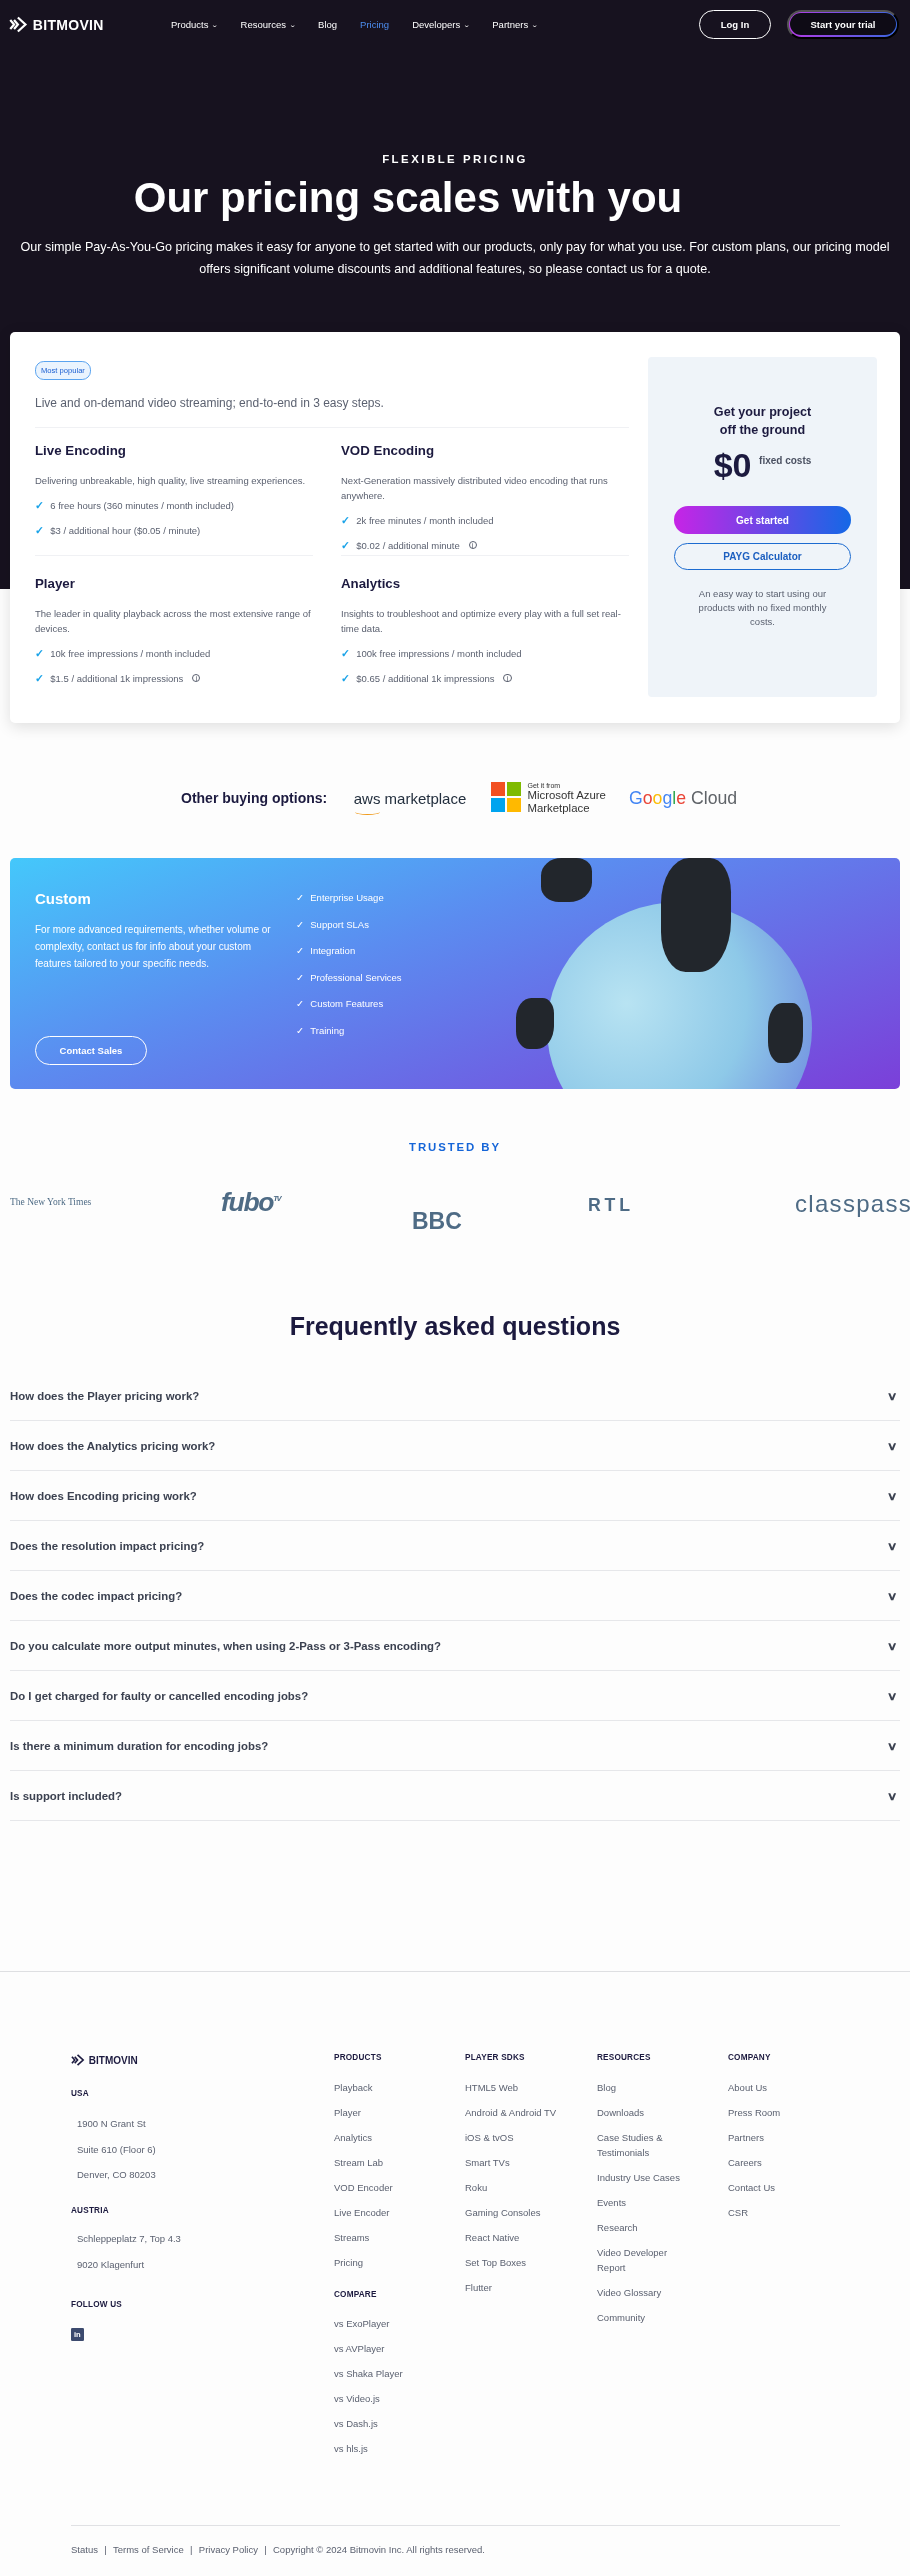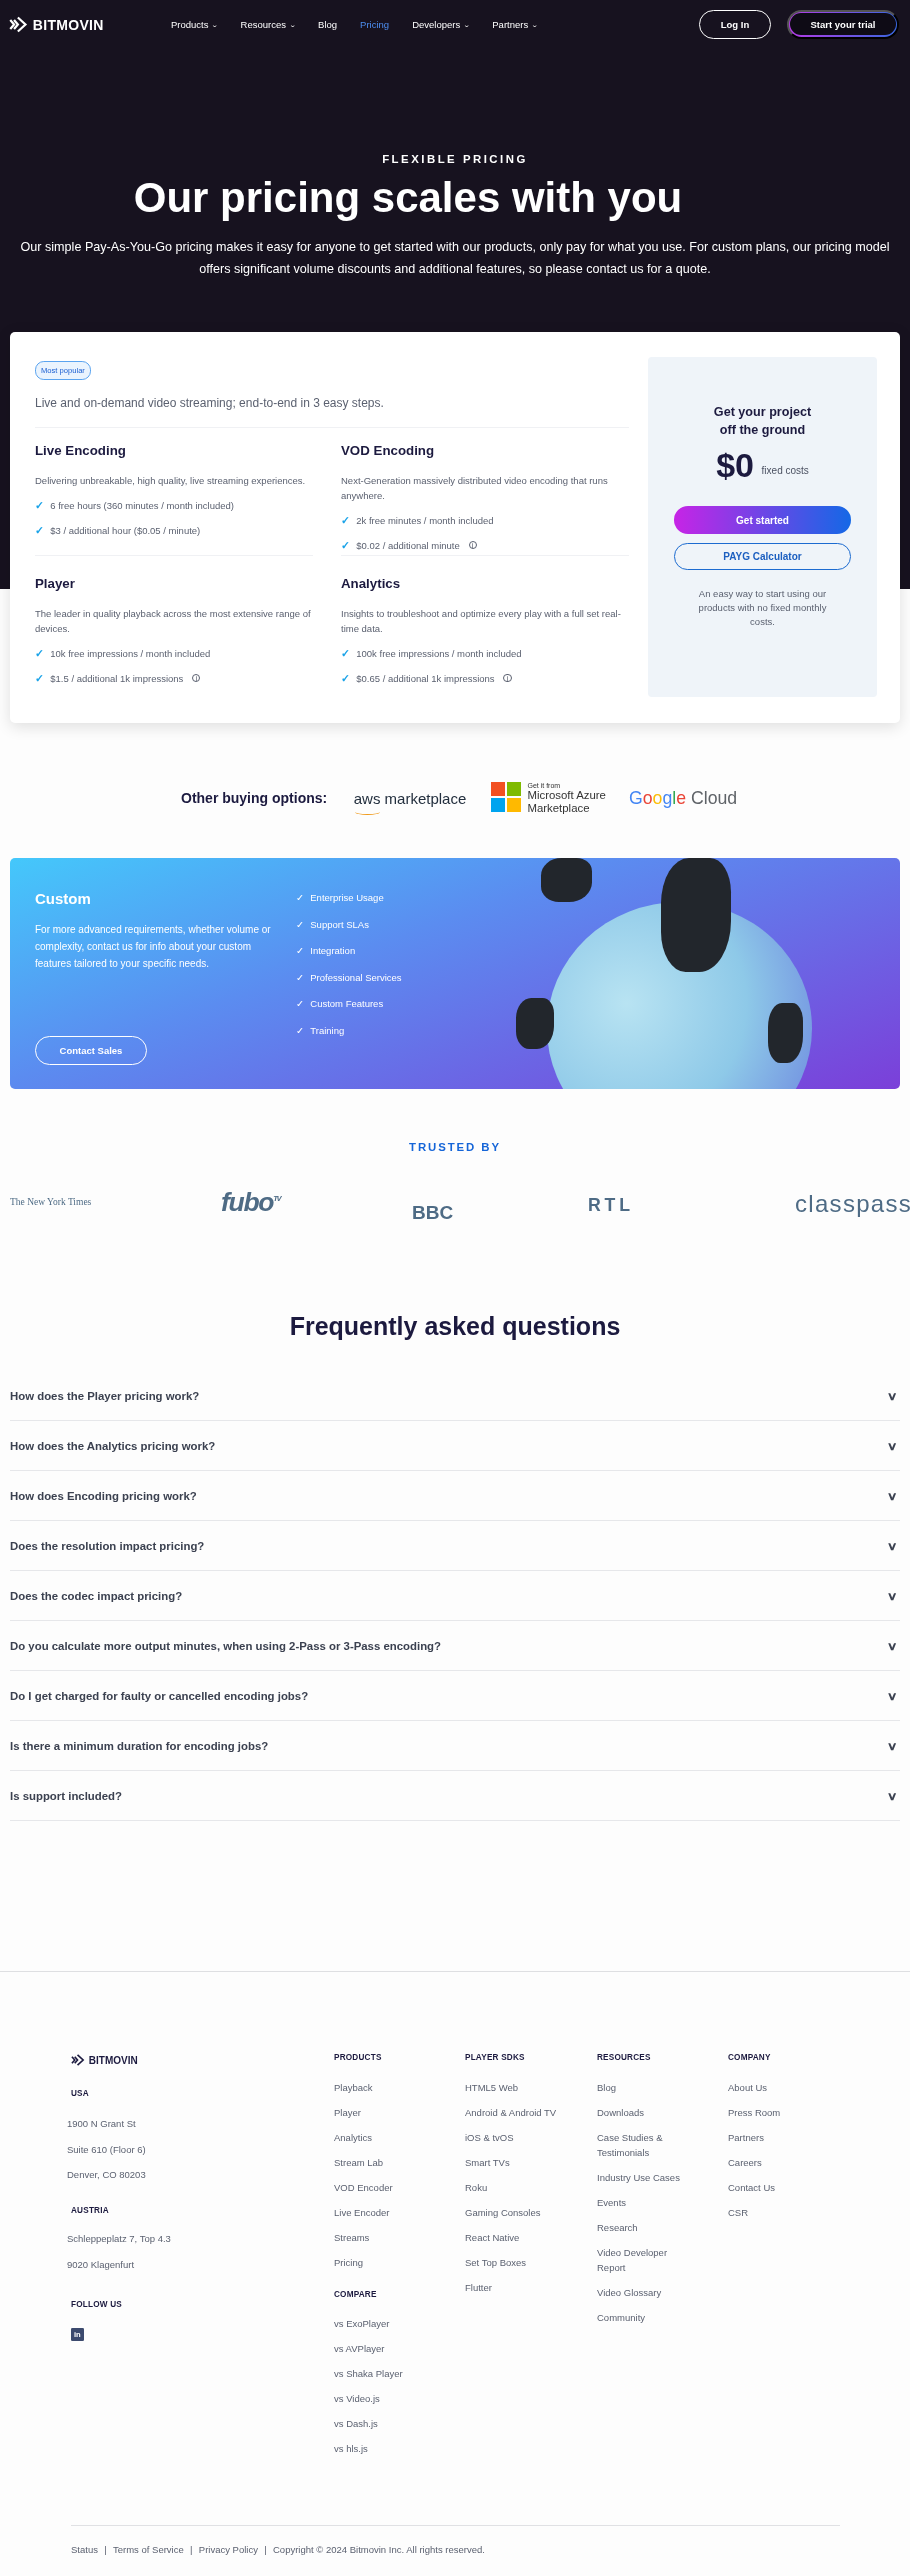--- a/index.html
+++ b/index.html
@@ -29,21 +29,21 @@
 .prod h3{font-size:13.3px;font-weight:700;color:#1c1a3f;margin-bottom:15px}
 .prod p{font-size:9.5px;color:#5b6170;line-height:15px;margin-bottom:11.4px}
 .feat{display:flex;align-items:center;gap:6.3px;font-size:9.5px;color:#5b6170;margin-bottom:11.4px}
 .check{color:#1aa3e8;font-weight:700;font-size:10.7px}
 .info{font-size:7.6px;border:0.6px solid #5b6170;border-radius:50%;width:8.2px;height:8.2px;display:inline-flex;align-items:center;justify-content:center;margin-left:2.5px}
 .divline{position:absolute;height:0.6px;background:#f0f1f4}
 .side{position:absolute;left:638px;top:25px;width:229px;height:340px;background:#eff4f9;border-radius:3.8px;text-align:center}
 .side h4{margin-top:47px;font-size:12.6px;font-weight:700;line-height:17.7px;color:#1c1a3f}
 .price{margin-top:8.8px;display:flex;justify-content:center;align-items:flex-end;gap:7.6px}
 .price .big{font-size:34px;font-weight:700;color:#1c1a3f;line-height:34px}
-.price .small{font-size:10px;font-weight:400;color:#4b5162;margin-bottom:6px}
+.price .small{font-size:10px;font-weight:700;color:#4b5162;margin-bottom:16px}
 .btn-get{display:block;margin:24px auto 0;width:177px;height:28px;border-radius:14px;background:linear-gradient(90deg,#c724e6,#1468e6);color:#fff;font-weight:700;font-size:10px;border:none}
 .btn-payg{display:block;margin:8.8px auto 0;width:177px;height:26.5px;border-radius:13.3px;border:1.3px solid #1c6bd0;color:#1c5fc0;font-weight:700;font-size:10px;background:transparent}
 .side p{margin:17.7px auto 0;width:152px;font-size:9.5px;color:#5b6170;line-height:14px}
 
 .buying{position:absolute;top:776px;left:181px;height:44px;display:flex;align-items:center}
 .buying-label{font-size:14px;font-weight:700;color:#1c1a3f;margin-right:26.5px}
 .aws{font-size:15px;color:#232f3e;margin-right:25px;position:relative}
 .aws:after{content:"";position:absolute;left:1.3px;top:19px;width:25px;height:5px;border-bottom:1.9px solid #f09a1a;border-radius:0 0 50% 50%}
 .ms{display:flex;align-items:flex-start;gap:6.3px;margin-right:23px}
 .ms-grid{display:grid;grid-template-columns:14px 14px;gap:1.9px}
@@ -68,21 +68,21 @@
 .faq-title{position:absolute;top:1312px;width:910px;text-align:center;font-size:25px;font-weight:700;color:#1c1a3f}
 .faq{position:absolute;left:10px;top:1371px;width:890px}
 .faq-item{height:50px;border-bottom:1.3px solid #e6e7ea;display:flex;align-items:center;justify-content:space-between;cursor:pointer}
 .faq-item span{font-size:11.4px;font-weight:700;color:#3b4150}
 .faq-chev{color:#9aa0aa;font-size:10px;transform:scaleX(1.3);margin-right:3.8px}
 
 .ft-line{position:absolute;top:1971px;left:0;width:910px;height:1.3px;background:#dedfe2}
 .ft-logo{position:absolute;left:71px;top:2053px;display:flex;align-items:center;gap:3.8px;font-weight:700;font-size:10px;color:#1c1a3f}
 .ft-logo svg{width:14px;height:14px}
 .ft-h{font-size:8.2px;font-weight:700;color:#1c1a3f;letter-spacing:0.2px}
-.ft-addr{position:absolute;left:67px;font-size:9.5px;color:#5b6170}
+.ft-addr{position:absolute;left:77px;font-size:9.5px;color:#5b6170}
 .ft-col{position:absolute;top:2053px}
 .ft-col .ft-h{margin-bottom:17.7px}
 .ft-link{font-size:9.5px;color:#5b6170;line-height:15px;margin-bottom:10px;cursor:pointer}
 .li-icon{position:absolute;left:71px;top:2328px;width:12.6px;height:12.6px;background:#3c4a6e;color:#fff;font-size:7.6px;font-weight:700;display:flex;align-items:center;justify-content:center;border-radius:1.3px}
 .ft-bottom-line{position:absolute;top:2525px;left:71px;width:769px;height:0.6px;background:#e0e1e4}
 .ft-bottom{position:absolute;top:2544px;left:71px;font-size:9.5px;color:#5b6170;display:flex;gap:6.3px}
 .sep{color:#5b6170}
 </style>
 </head>
 <body>
@@ -257,21 +257,21 @@
         <span>✓</span>
         <span>Training</span>
       </div>
   </div>
 </section>
 
 <div class="trusted">TRUSTED BY</div>
 <div class="logos">
   <span class="lg" style="left:10px;top:11.4px;font-family:'Liberation Serif',serif;font-size:9.5px;font-weight:400">The New York Times</span>
   <span class="lg" style="left:221px;top:1.3px;font-size:26.5px;font-style:italic;letter-spacing:-1.3px"><span>fubo</span><sup style="font-size:7.6px">TV</sup></span>
-  <span class="lg" style="left:412px;top:16px;font-size:19px">BBC</span>
+  <span class="lg" style="left:412px;top:22px;font-size:23px">BBC</span>
   <span class="lg" style="left:588px;top:8.8px;font-size:17.7px;letter-spacing:3.8px;font-weight:900">RTL</span>
   <span class="lg" style="left:795px;top:3.8px;font-size:24px;font-weight:400;letter-spacing:1.3px">classpass</span>
 </div>
 
 <h2 class="faq-title">Frequently asked questions</h2>
 <div class="faq">
   <div class="faq-item">
       <span>How does the Player pricing work?</span>
       <span class="faq-chev">∨</span>
     </div>

